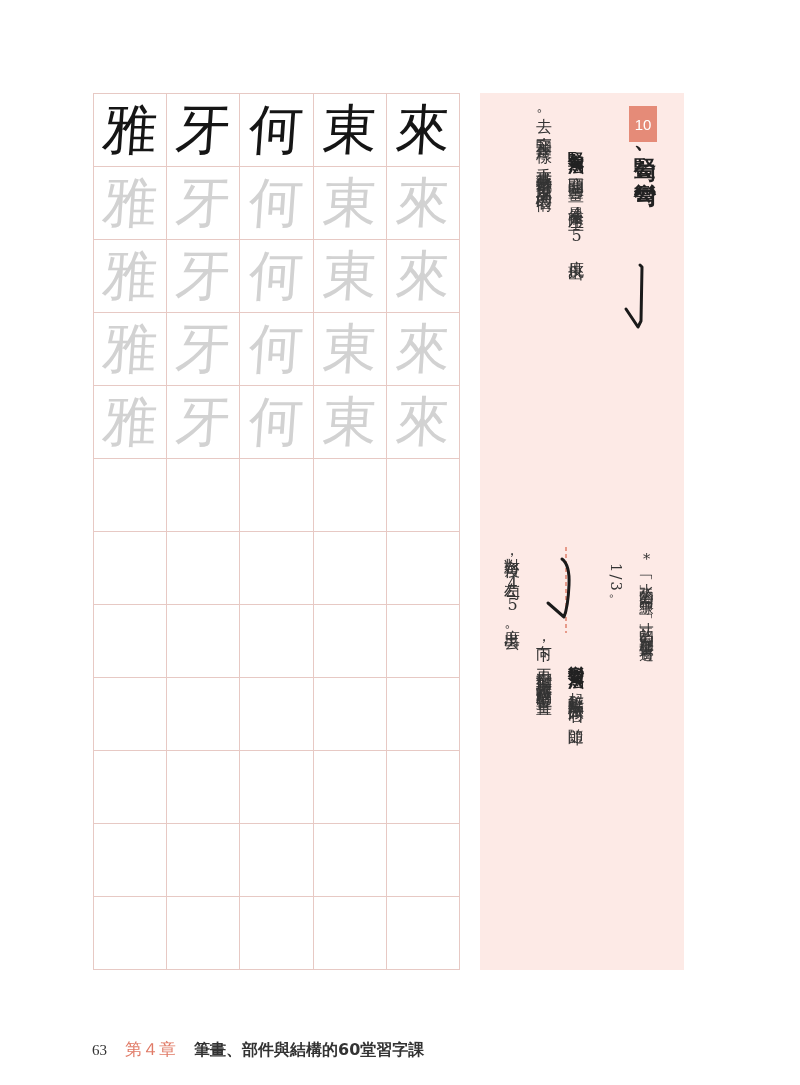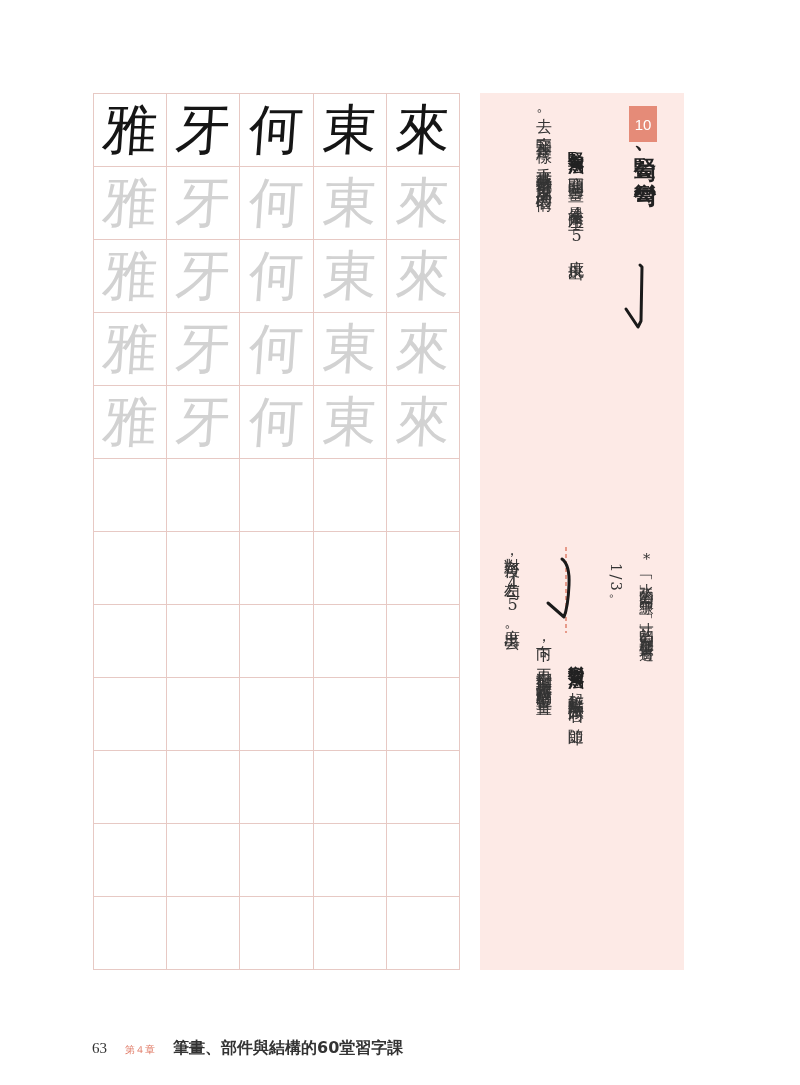--- a/index.html
+++ b/index.html
@@ -33,21 +33,21 @@
   .note1 { left: 159px; top: 458px; font-size: 14.5px; letter-spacing: 2.5px; }
   .note2 { left: 128px; top: 470px; font-size: 14.5px; }
   .col3 { left: 88px; top: 560px; }
   .col4 { left: 56px; top: 540px; }
   .col5 { left: 24px; top: 452px; }
 
   
   .footer { position: absolute; left: 92px; top: 990px; display: flex; align-items: baseline; gap: 18px;
             font-size: 13px; margin-top: 48px; }
   .page-num { font-family: "Liberation Serif", serif; font-size: 15px; color: #333; }
-  .chapter { color: #e07a66; font-family: "DejaVu Sans", sans-serif; font-size: 10px; }
+  .chapter { color: #e07a66; font-family: "DejaVu Sans", sans-serif; font-size: 17px; }
   .book-title { font-family: "DejaVu Sans", sans-serif; font-size: 16px; font-weight: bold; color: #333; }
 </style>
 </head>
 <body>
 
 <div class="grid" id="grid">
     <div class="cell model">
       <span>雅</span>
     </div>
     <div class="cell model">

